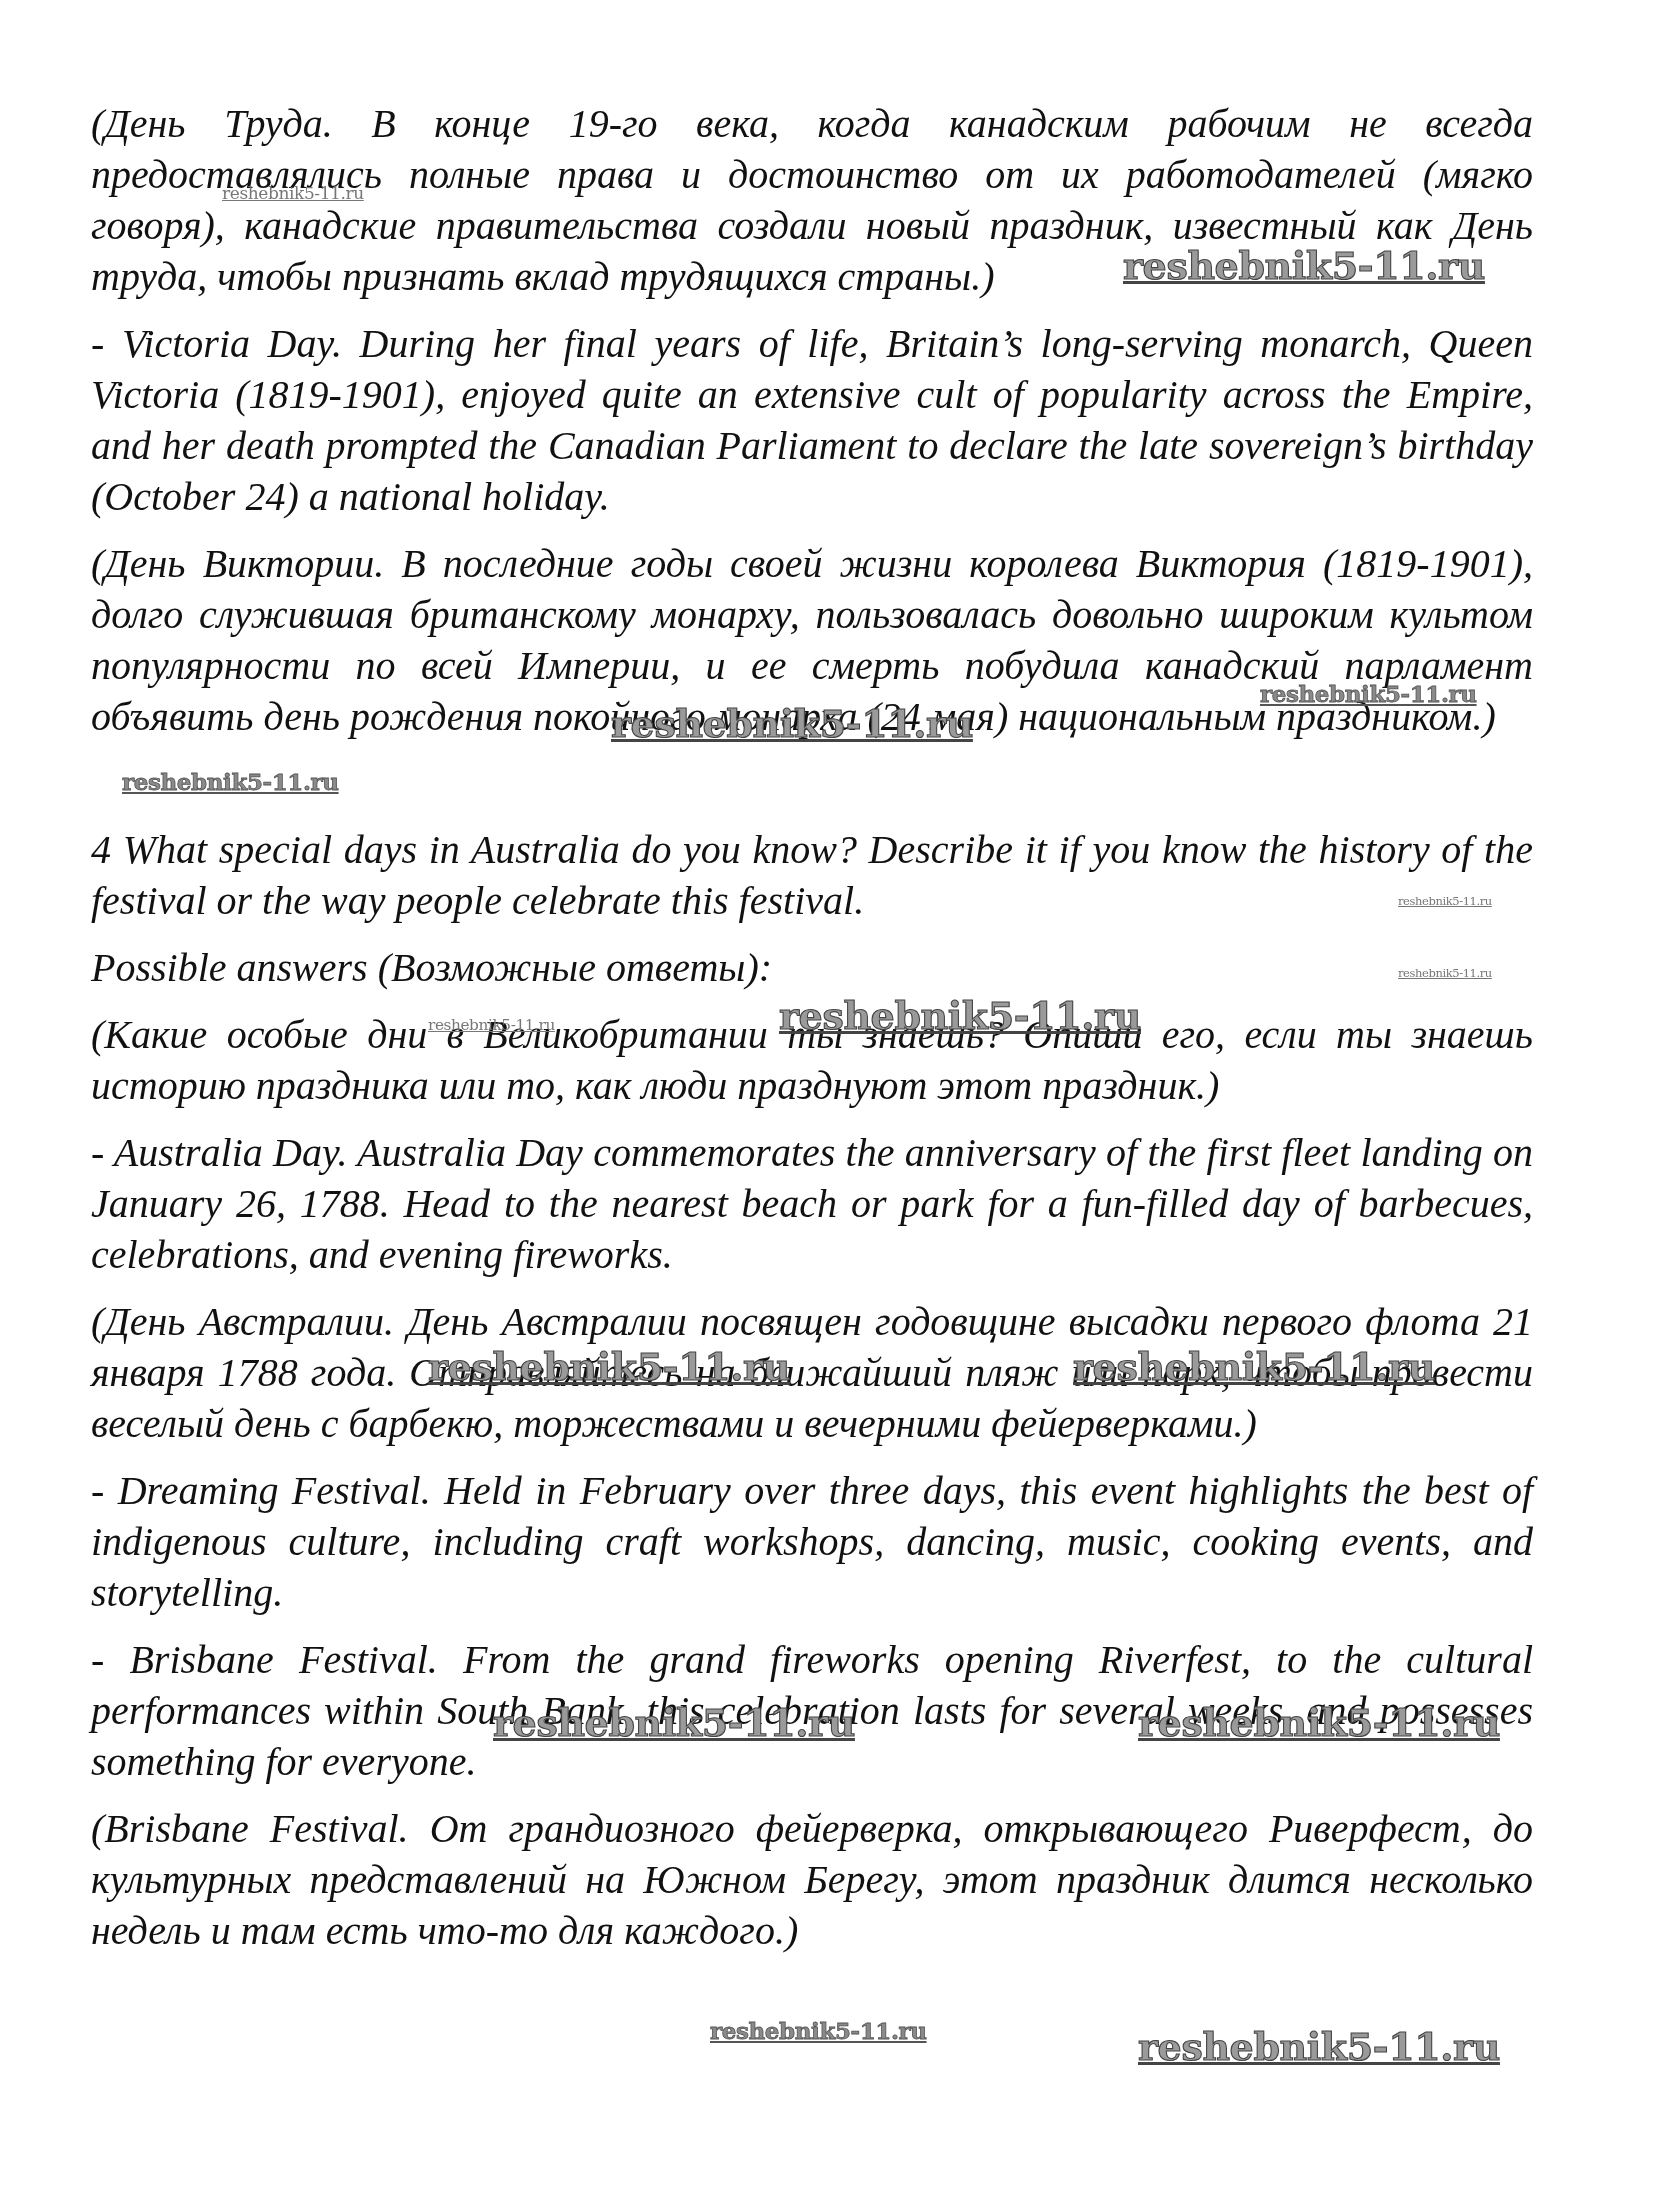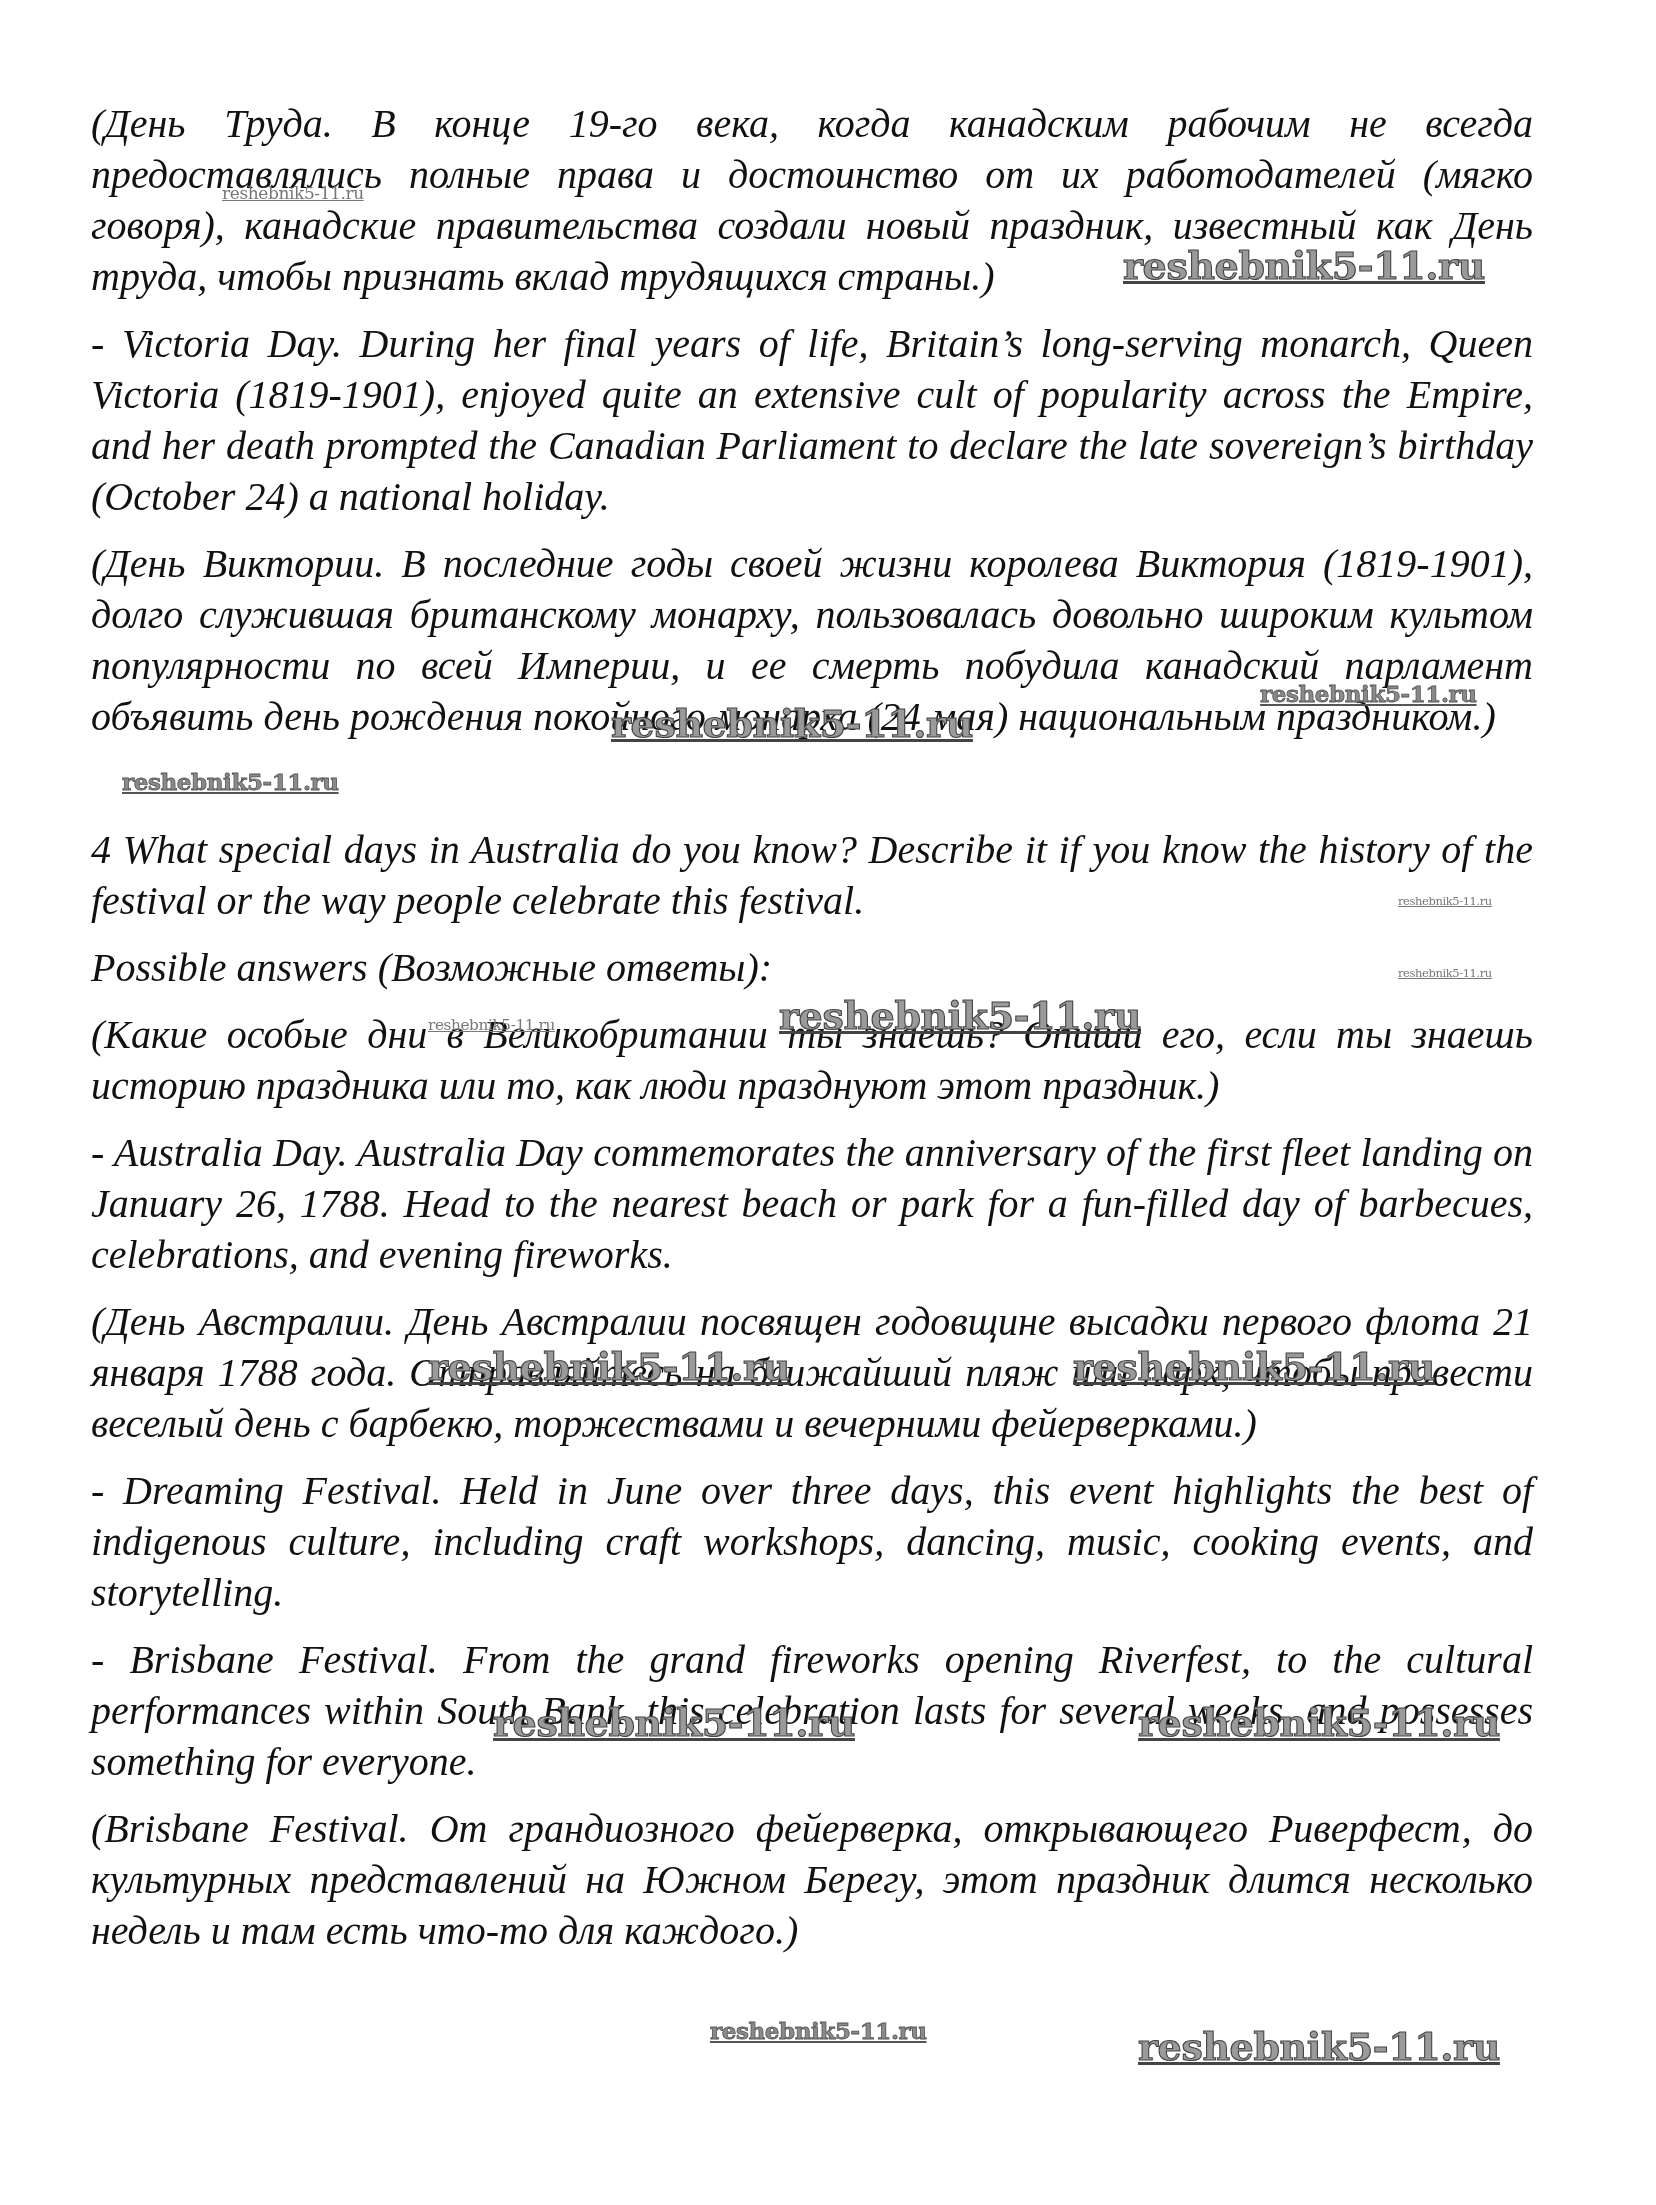--- a/index.html
+++ b/index.html
@@ -28,21 +28,21 @@
 <div class="page">
   <p class="para">(День Труда. В конце 19-го века, когда канадским рабочим не всегда предоставлялись полные права и достоинство от их работодателей (мягко говоря), канадские правительства создали новый праздник, известный как День труда, чтобы признать вклад трудящихся страны.)</p>
   <p class="para">- Victoria Day. During her final years of life, Britain’s long-serving monarch, Queen Victoria (1819-1901), enjoyed quite an extensive cult of popularity across the Empire, and her death prompted the Canadian Parliament to declare the late sovereign’s birthday (October 24) a national holiday.</p>
   <p class="para">(День Виктории. В последние годы своей жизни королева Виктория (1819-1901), долго служившая британскому монарху, пользовалась довольно широким культом популярности по всей Империи, и ее смерть побудила канадский парламент объявить день рождения покойного монарха (24 мая) национальным праздником.)</p>
   <div class="gap"></div>
   <p class="para">4 What special days in Australia do you know? Describe it if you know the history of the festival or the way people celebrate this festival.</p>
   <p class="para">Possible answers (Возможные ответы):</p>
   <p class="para">(Какие особые дни в Великобритании ты знаешь? Опиши его, если ты знаешь историю праздника или то, как люди празднуют этот праздник.)</p>
   <p class="para">- Australia Day. Australia Day commemorates the anniversary of the first fleet landing on January 26, 1788. Head to the nearest beach or park for a fun-filled day of barbecues, celebrations, and evening fireworks.</p>
   <p class="para">(День Австралии. День Австралии посвящен годовщине высадки первого флота 21 января 1788 года. Отправляйтесь на ближайший пляж или парк, чтобы провести веселый день с барбекю, торжествами и вечерними фейерверками.)</p>
-  <p class="para">- Dreaming Festival. Held in June over three days, this event highlights the best of indigenous culture, including craft workshops, dancing, music, cooking events, and storytelling.</p>
+  <p class="para">- Dreaming Festival. Held in February over three days, this event highlights the best of indigenous culture, including craft workshops, dancing, music, cooking events, and storytelling.</p>
   <p class="para">- Brisbane Festival. From the grand fireworks opening Riverfest, to the cultural performances within South Bank, this celebration lasts for several weeks, and possesses something for everyone.</p>
   <p class="para">(Brisbane Festival. От грандиозного фейерверка, открывающего Риверфест, до культурных представлений на Южном Берегу, этот праздник длится несколько недель и там есть что-то для каждого.)</p>
 </div>
 
 <span class="wm big" style="left:1123px; top:243px;">reshebnik5-11.ru</span>
 <span class="wm big" style="left:611px; top:701px;">reshebnik5-11.ru</span>
 <span class="wm med" style="left:1260px; top:680px;">reshebnik5-11.ru</span>
 <span class="wm med" style="left:122px; top:768px;">reshebnik5-11.ru</span>
 <span class="wm big" style="left:779px; top:993px;">reshebnik5-11.ru</span>
 <span class="wm big" style="left:428px; top:1344px;">reshebnik5-11.ru</span>

